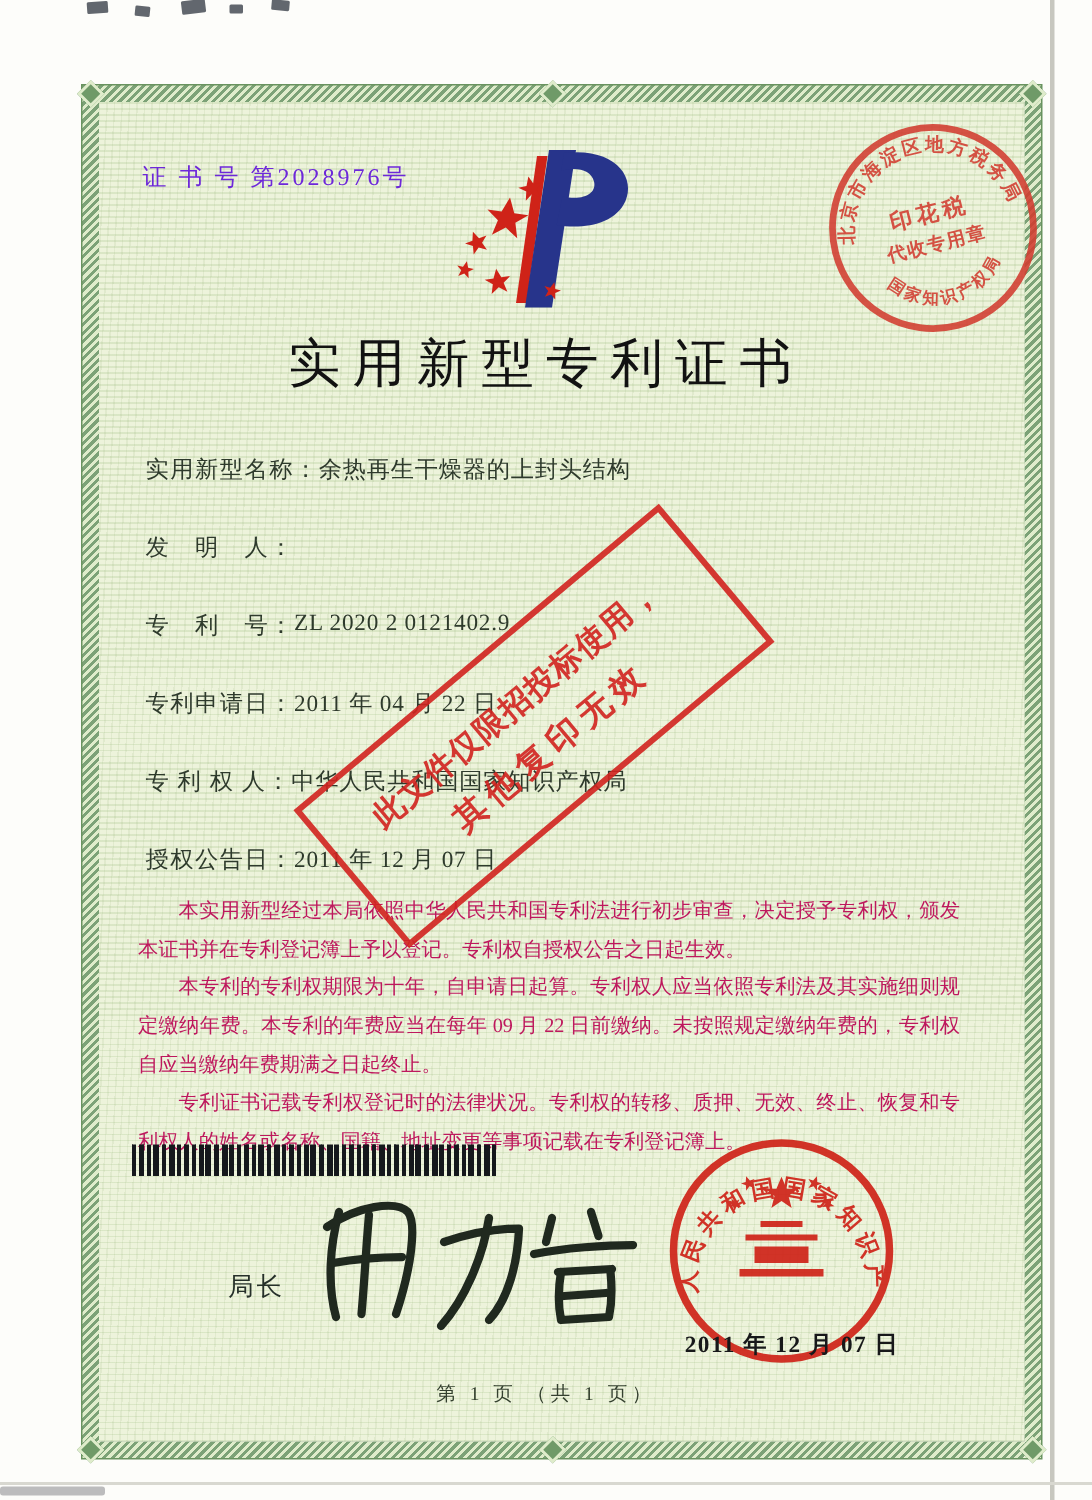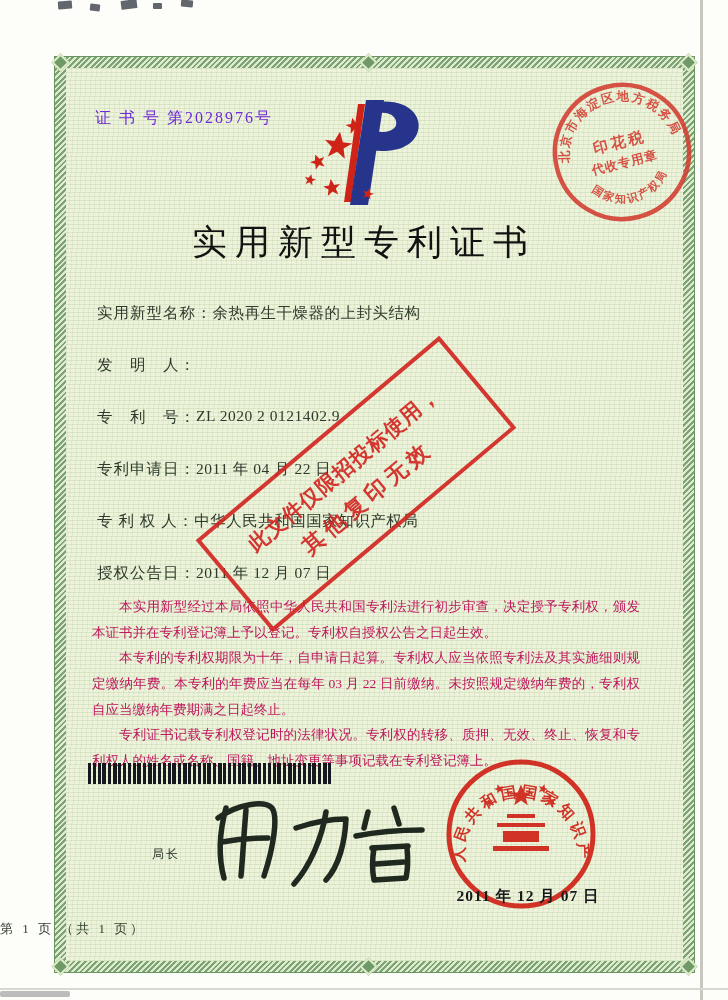--- a/index.html
+++ b/index.html
@@ -37,29 +37,29 @@
   .paras{position:absolute;left:92px;top:594px;width:548px;font-size:13.5px;line-height:1.9;
          color:#be185d;text-align:justify;}
   .paras p{margin:0;text-indent:2em;}
 
   .barcode{position:absolute;left:88px;top:763px;width:243px;height:21px;
            background-image:
              repeating-linear-gradient(90deg,#15181c 0 3px,transparent 3px 5px),
              repeating-linear-gradient(90deg,#15181c 0 1px,transparent 1px 7px),
              repeating-linear-gradient(0deg, rgba(237,243,219,.45) 0 1px, transparent 1px 4px);}
 
-  .director{position:absolute;left:152px;top:846px;font-size:12px;color:#26302a;letter-spacing:2px;}
+  .director{position:absolute;left:152px;top:846px;font-size:17px;color:#26302a;letter-spacing:2px;}
   .signature{position:absolute;left:196px;top:788px;}
   .sr{position:absolute;width:1px;height:1px;overflow:hidden;clip:rect(0 0 0 0);}
 
   .seal{position:absolute;left:443px;top:756px;opacity:.92;}
   .issue-date{position:absolute;left:443px;top:886px;width:170px;text-align:center;
               font-size:15.5px;font-weight:700;color:#17181a;letter-spacing:1px;z-index:6;}
 
-  .footer{position:absolute;left:0;top:920px;width:728px;text-align:left;
+  .footer{position:absolute;left:0;top:920px;width:728px;text-align:center;
           font-size:13px;letter-spacing:3px;color:#34402f;}
 
   
   .overlay-stamp{position:absolute;left:197px;top:424px;width:310px;height:112px;
                  border:4px solid var(--stamp-red,#d2231f);color:var(--stamp-red,#d2231f);
                  transform:rotate(-40deg);opacity:.9;z-index:5;
                  display:flex;flex-direction:column;justify-content:center;align-items:center;
                  font-family:"Liberation Sans","DejaVu Sans",sans-serif;}
   .overlay-stamp .l1{font-size:21px;font-weight:700;letter-spacing:1px;}
   .overlay-stamp .l2{font-size:22px;font-weight:700;letter-spacing:5px;margin-top:8px;}
@@ -127,21 +127,21 @@
       <span class="val">中华人民共和国国家知识产权局</span>
     </div>
     <div class="frow">
       <span class="lab">授权公告日：</span>
       <span class="val">2011 年 12 月 07 日</span>
     </div>
   </div>
 
   <div class="paras">
     <p>本实用新型经过本局依照中华人民共和国专利法进行初步审查，决定授予专利权，颁发本证书并在专利登记簿上予以登记。专利权自授权公告之日起生效。</p>
-    <p>本专利的专利权期限为十年，自申请日起算。专利权人应当依照专利法及其实施细则规定缴纳年费。本专利的年费应当在每年 03 月 22 日前缴纳。未按照规定缴纳年费的，专利权自应当缴纳年费期满之日起终止。</p>
+    <p>本专利的专利权期限为十年，自申请日起算。专利权人应当依照专利法及其实施细则规定缴纳年费。本专利的年费应当在每年 09 月 22 日前缴纳。未按照规定缴纳年费的，专利权自应当缴纳年费期满之日起终止。</p>
     <p>专利证书记载专利权登记时的法律状况。专利权的转移、质押、无效、终止、恢复和专利权人的姓名或名称、国籍、地址变更等事项记载在专利登记簿上。</p>
   </div>
 
   <div class="barcode"></div>
 
   <div class="director">局长</div>
 
   <svg class="signature" width="235" height="105" viewBox="0 0 235 105">
     <g fill="none" stroke="#20291f" stroke-width="5.5" stroke-linecap="round" stroke-linejoin="round">
       <path d="M30,20 C24,42 22,68 28,90"></path>

